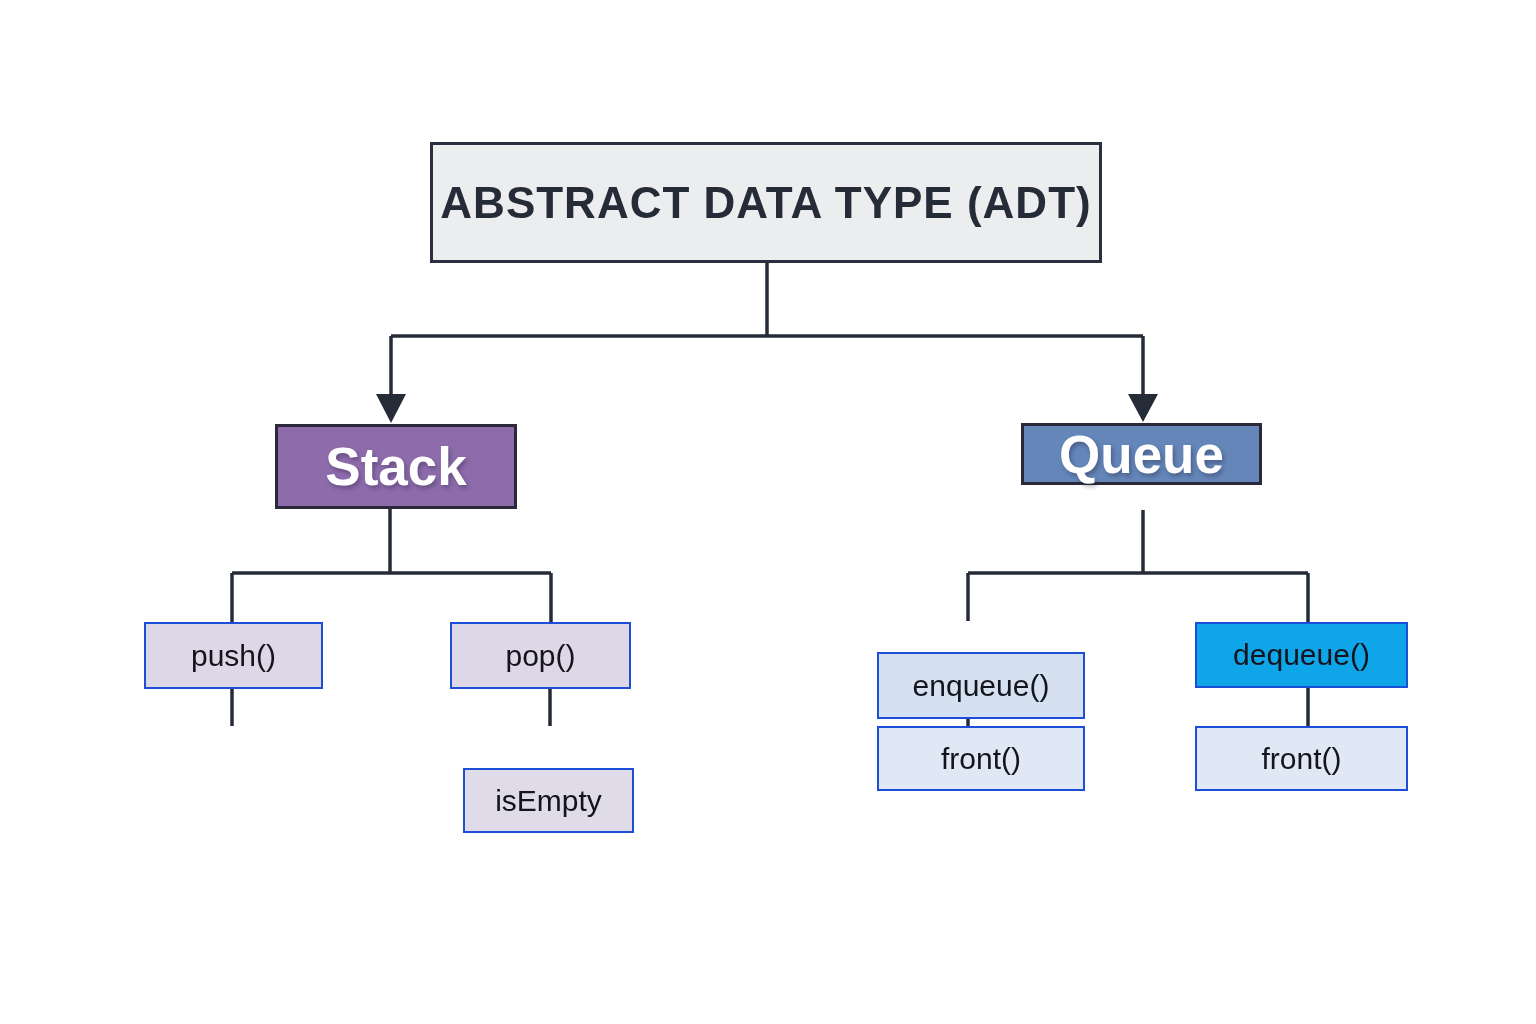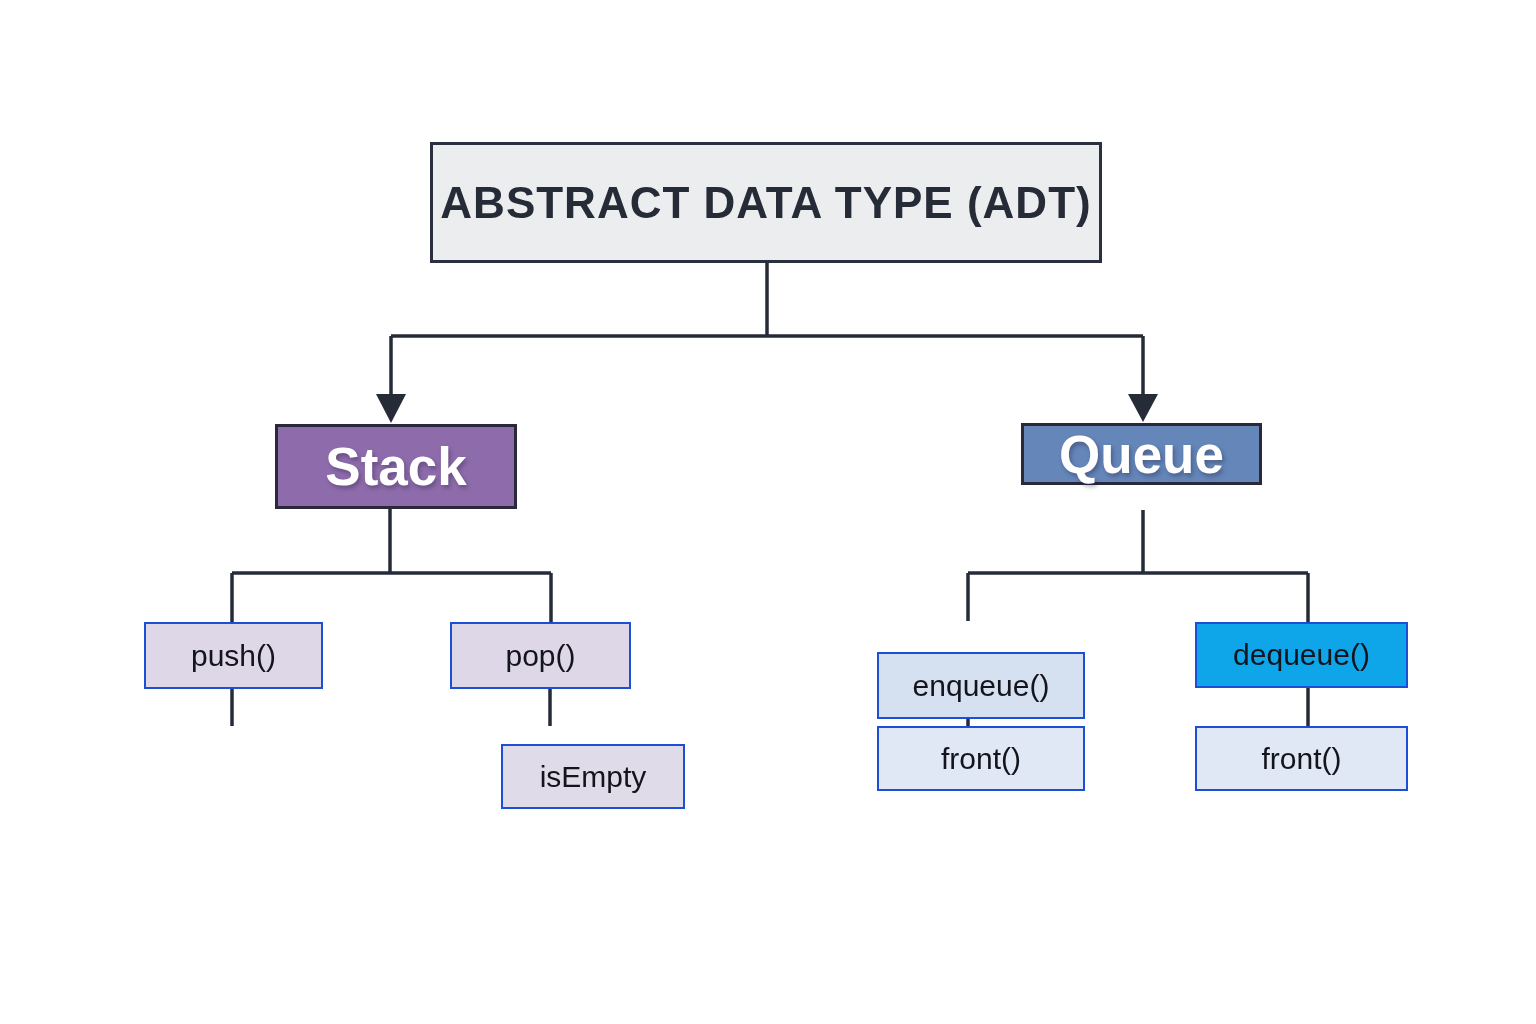--- a/index.html
+++ b/index.html
@@ -85,21 +85,21 @@
 
   <div class="node branch-node" style="left: 275px; top: 424px; width: 242px; height: 85px; background: rgb(142, 108, 172);">Stack</div>
 
   <div class="node branch-node" style="left: 1021px; top: 423px; width: 241px; height: 62px; background: rgb(100, 134, 185);">Queue</div>
 
   <div class="node leaf-node" style="left: 144px; top: 622px; width: 179px; height: 67px; background: rgb(221, 215, 232);">push()</div>
 
   <div class="node leaf-node" style="left: 450px; top: 622px; width: 181px; height: 67px; background: rgb(221, 215, 232);">pop()</div>
 
 
-  <div class="node leaf-node" style="left: 463px; top: 744px; width: 184px; height: 65px; background: rgb(224, 219, 233); margin-left: 38px;">isEmpty</div>
+  <div class="node leaf-node" style="left: 463px; top: 768px; width: 171px; height: 65px; background: rgb(224, 219, 233);">isEmpty</div>
 
   <div class="node leaf-node" style="left: 877px; top: 621px; width: 208px; height: 67px; background: rgb(213, 225, 240); margin-top: 31px;">enqueue()</div>
 
   <div class="node leaf-node" style="left: 1195px; top: 622px; width: 213px; height: 66px; background: #0ea5e9;">dequeue()</div>
 
   <div class="node leaf-node" style="left: 877px; top: 726px; width: 208px; height: 65px; background: rgb(223, 232, 244);">front()</div>
 
   <div class="node leaf-node" style="left: 1195px; top: 726px; width: 213px; height: 65px; background: rgb(223, 232, 244);">front()</div>
 
 </div>

